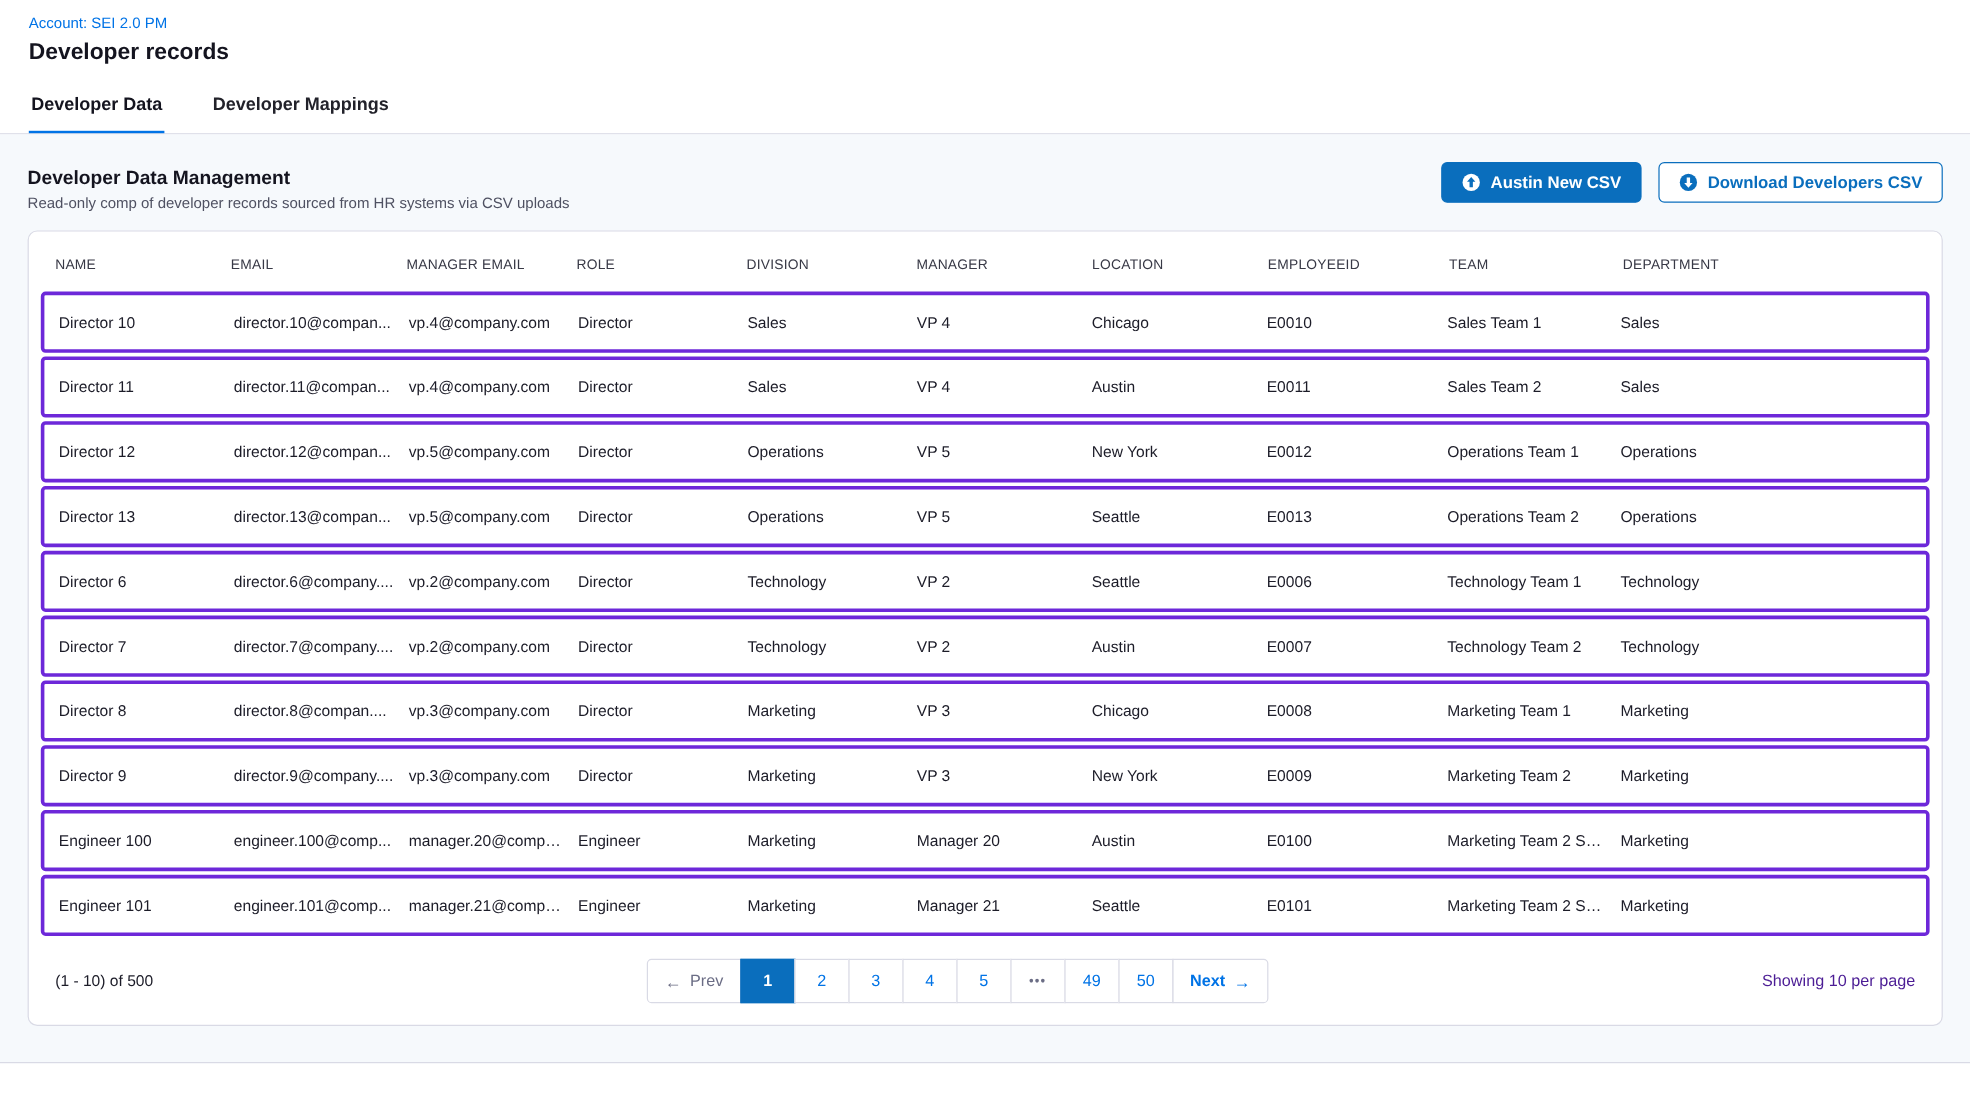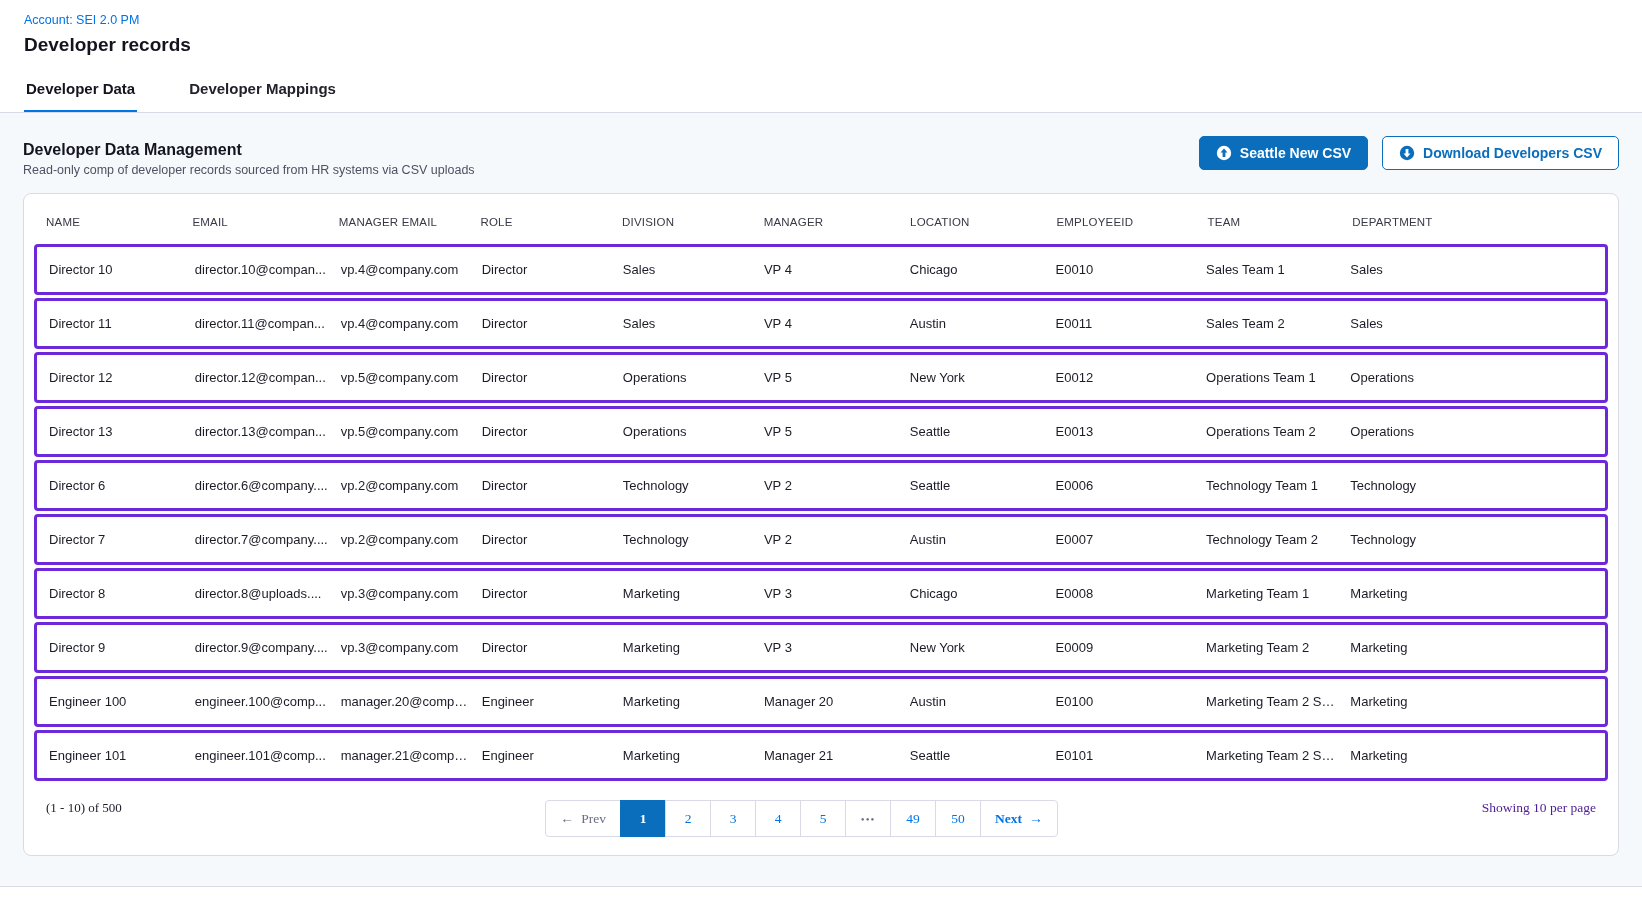--- a/index.html
+++ b/index.html
@@ -19,21 +19,21 @@
     color: #0073e6;
     text-decoration: none;
     cursor: pointer;
     margin-bottom: 7px;
   }
   .page-title { font-size: 19px; font-weight: 700; color: #14141f; padding-bottom: 14px; }
 
   
   .tab-bar {
     display: flex;
-    gap: 50px;
+    gap: 38px;
     padding: 0 24px;
     border-bottom: 1px solid #d9dae5;
     background: #fff;
   }
   .tab {
     background: none;
     border: none;
     font-family: inherit;
     font-size: 15px;
     font-weight: 600;
@@ -108,22 +108,22 @@
     padding-left: 12px;
     white-space: nowrap;
     overflow: hidden;
     text-overflow: ellipsis;
   }
 
   
   .pagination-bar {
     display: flex;
     justify-content: space-between;
+    align-items: center;
     padding: 16px 12px 18px 12px;
-    font-family: Liberation Serif, serif;
   }
   .range-text { font-size: 13px; color: #1c1c28; }
   .per-page-text { font-size: 13.5px; color: #4c1d95; }
 
   .pager { display: flex; align-items: center; }
   .pages { display: contents; }
   .page-btn {
     min-width: 46px;
     height: 37px;
     background: #fff;
@@ -165,21 +165,21 @@
       <p class="section-subtitle">Read-only comp of developer records sourced from HR systems via CSV uploads</p>
     </div>
     <div class="panel-actions">
       <button class="btn btn-primary">
         <span>
           <svg width="16" height="16" viewBox="0 0 16 16">
               <circle cx="8" cy="8" r="7.2" fill="#ffffff"></circle>
               <path d="M8 3.6l3.5 3.8H9.4v4.6H6.6V7.4H4.5z" fill="#0a6ebd"></path>
             </svg>
         </span>
-        <span>Seattle New CSV</span>
+        <span>Austin New CSV</span>
       </button>
       <button class="btn btn-secondary">
         <span>
           <svg width="16" height="16" viewBox="0 0 16 16">
               <circle cx="8" cy="8" r="7.2" fill="#0a6ebd"></circle>
               <path d="M8 12.4L4.5 8.6h2.1V4h2.8v4.6h2.1z" fill="#ffffff"></path>
             </svg>
         </span>
         <span>Download Developers CSV</span>
       </button>
@@ -267,21 +267,21 @@
           <div class="td">Director</div>
           <div class="td">Technology</div>
           <div class="td">VP 2</div>
           <div class="td">Austin</div>
           <div class="td">E0007</div>
           <div class="td">Technology Team 2</div>
           <div class="td">Technology</div>
         </div>
         <div class="grid-row tr">
           <div class="td">Director 8</div>
-          <div class="td">director.8@uploads....</div>
+          <div class="td">director.8@compan....</div>
           <div class="td">vp.3@company.com</div>
           <div class="td">Director</div>
           <div class="td">Marketing</div>
           <div class="td">VP 3</div>
           <div class="td">Chicago</div>
           <div class="td">E0008</div>
           <div class="td">Marketing Team 1</div>
           <div class="td">Marketing</div>
         </div>
         <div class="grid-row tr">

